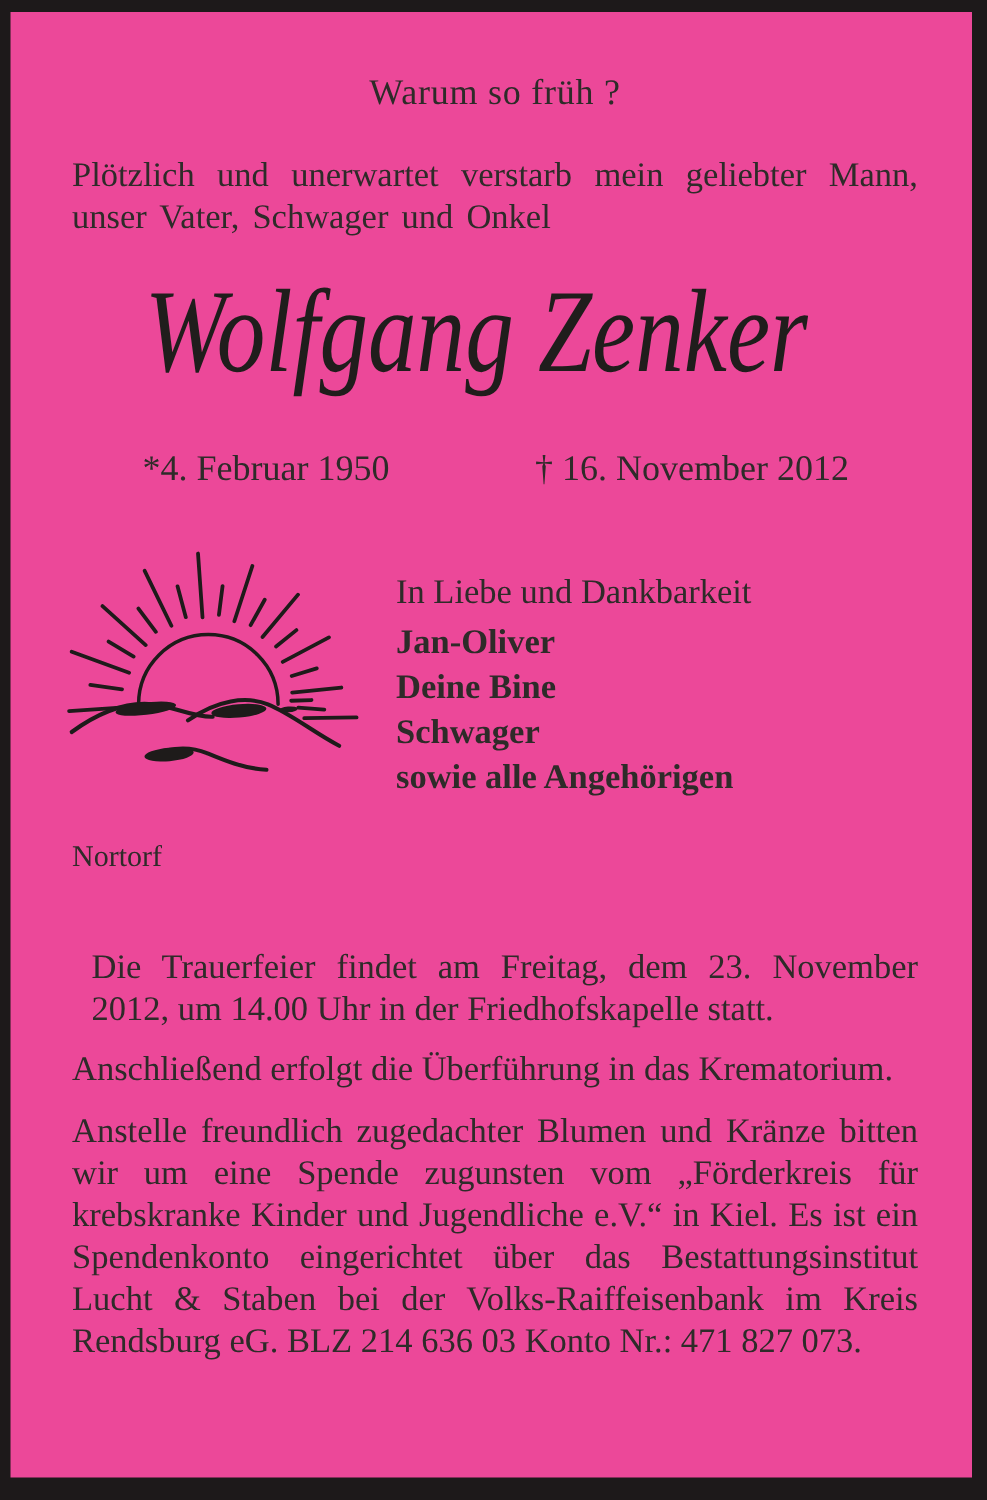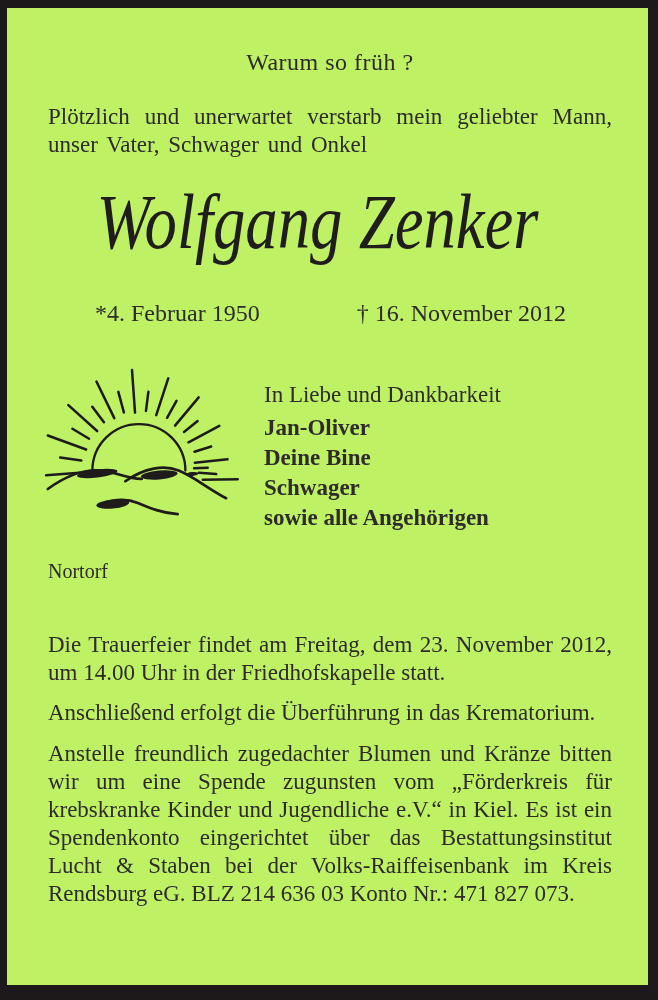--- a/index.html
+++ b/index.html
@@ -1,20 +1,20 @@
 <!DOCTYPE html>
 <html><head>
 <meta charset="utf-8">
 <style>
   html, body { margin: 0; padding: 0; background: #ffffff; }
   .card {
     box-sizing: border-box;
     width: 658px;
     height: 1000px;
-    background: #bef264;
+    background: #ec4899;
     border-style: solid;
     border-color: #1d191a;
     border-width: 8px 10px 15px 7px;
     font-family: "Liberation Serif", serif;
     color: #2e2b29;
     overflow: hidden;
   }
   .inner { padding: 40px 36px 0 41px; }
 
   .headline {
@@ -70,21 +70,21 @@
   }
   .tribute .lead { margin-bottom: 3px; }
   .mourner { font-weight: bold; }
   .place { font-size: 20px; line-height: 28px; margin-top: 24px; }
   .body-par {
     margin: 0;
     font-size: 23px;
     line-height: 28px;
     text-align: justify;
   }
-  .p1 { margin-top: 46px; }
+  .p1 { margin-top: 46px; margin-left: 13px; }
   .p2 { margin-top: 12px; }
   .p3 { margin-top: 13px; }
 </style>
 </head>
 <body>
 
 <div class="card">
   <div class="inner">
 
     <div class="headline">Warum so früh ?</div>

